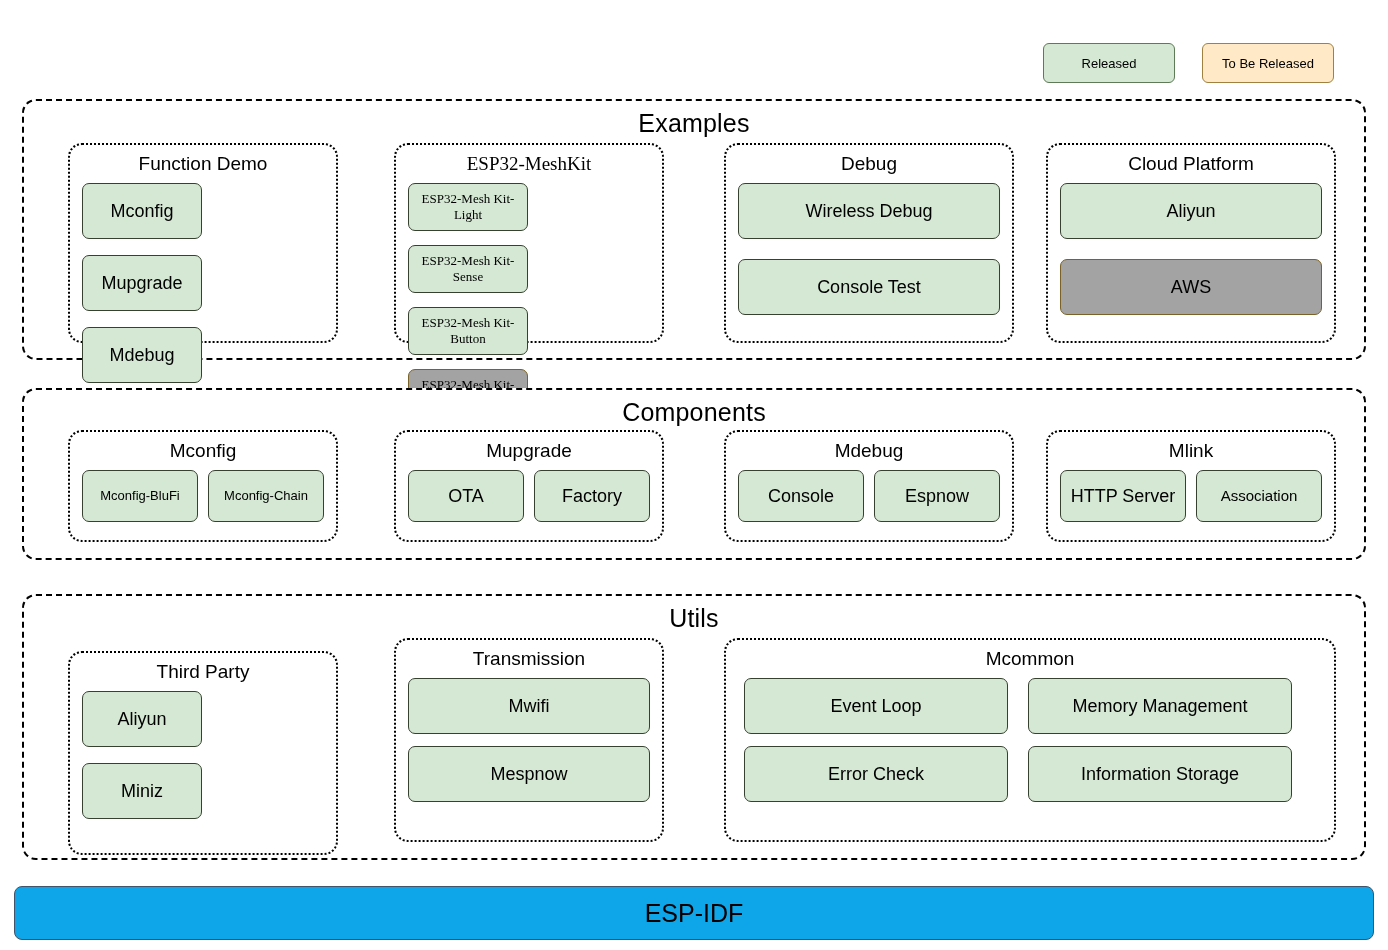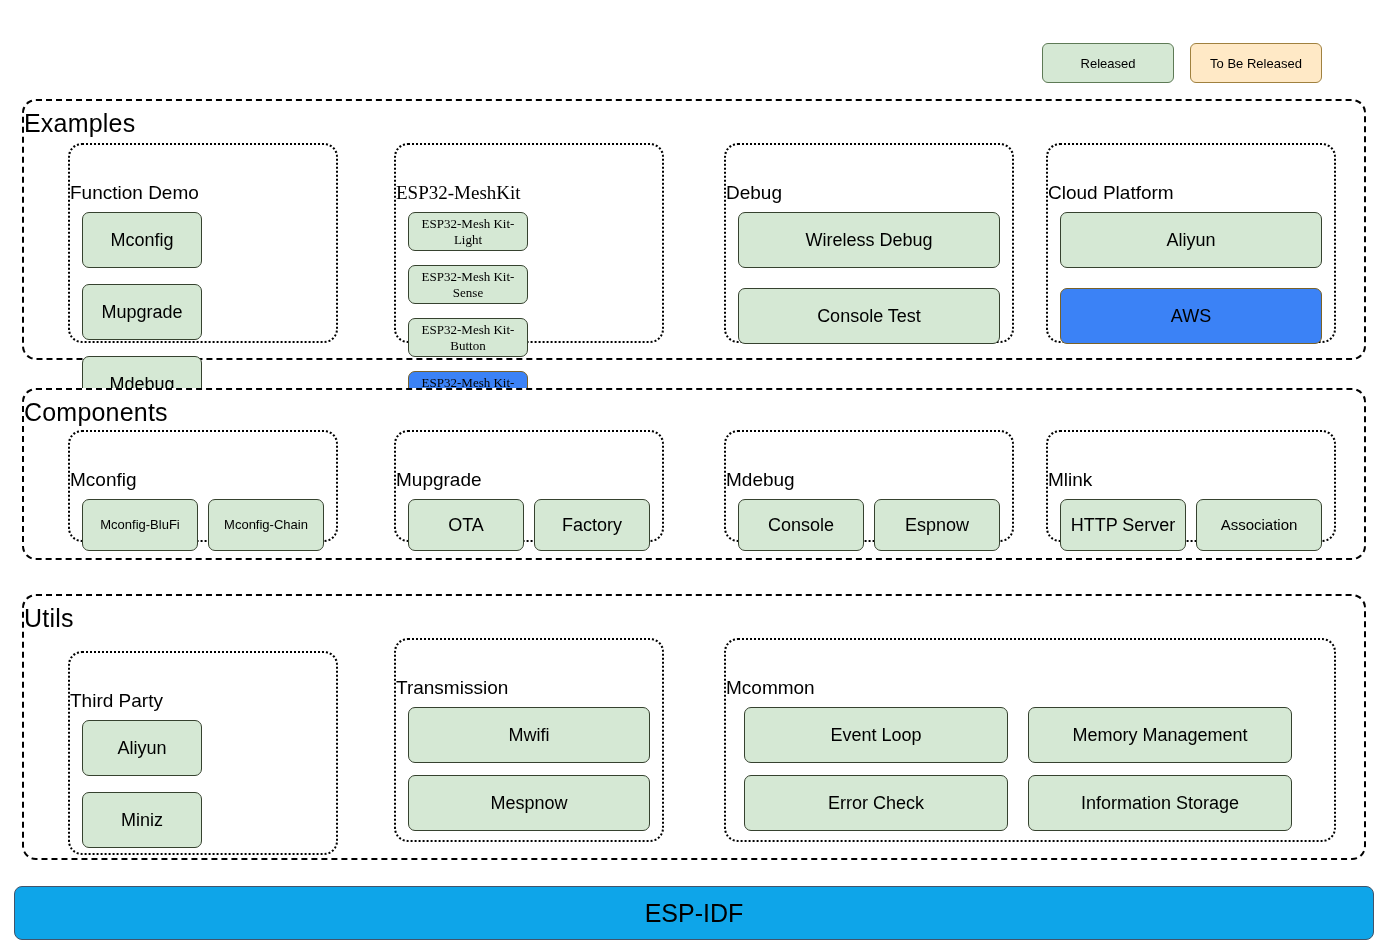--- a/index.html
+++ b/index.html
@@ -18,23 +18,23 @@
     position: relative;
     width: 1388px;
     height: 950px;
     box-sizing: border-box;
   }
 
   
   .legend {
     position: absolute;
     top: 43px;
-    right: 66px;
-    display: flex;
-    gap: 16px;
+    right: 54px;
+    display: flex;
+    gap: 27px;
   }
   .legend-chip {
     width: 132px;
     height: 40px;
     border: 1px solid #32452c;
     border-radius: 6px;
     display: flex;
     align-items: center;
     justify-content: center;
     font-size: 13px;
@@ -47,40 +47,41 @@
   .section {
     position: absolute;
     left: 22px;
     width: 1344px;
     border: 2px dashed #000000;
     border-radius: 14px;
     box-sizing: border-box;
     background: #ffffff;
   }
   .section-title {
+    text-align: center;
     font-size: 25px;
     line-height: 30px;
     padding-top: 7px;
     letter-spacing: .2px;
   }
   .sec-examples { top: 99px; height: 261px; }
   .sec-components { top: 388px; height: 172px; }
   .sec-utils { top: 594px; height: 266px; }
   .group {
     border: 2px dotted #000000;
     border-radius: 14px;
     box-sizing: border-box;
     background: #ffffff;
     position: absolute;
   }
   .group-title {
+    text-align: center;
     font-size: 19px;
     line-height: 22px;
     padding-top: 8px;
-    margin-top: 29px;
   }
   .group-body {
     display: flex;
     flex-wrap: wrap;
     padding: 8px 12px 12px 12px;
     gap: 12px 10px;
     box-sizing: border-box;
   }
 
   
@@ -90,21 +91,21 @@
     background: #d5e8d4;
     display: flex;
     align-items: center;
     justify-content: center;
     text-align: center;
     font-size: 18px;
     line-height: 21px;
     box-sizing: border-box;
     padding: 2px 4px;
   }
-  .box.yellow { background: #3b82f6; border-color: #7a6228; }
+  .box.yellow { background: #a3a3a3; border-color: #7a6228; }
   .box.small { font-size: 13px; line-height: 16px; }
   .box.mid { font-size: 15px; line-height: 18px; }
 
   
   #g-function-demo { left: 44px; top: 42px; width: 270px; height: 200px; }
   #g-meshkit      { left: 370px; top: 42px; width: 270px; height: 200px; font-family: Liberation Serif, serif; }
   #g-debug        { left: 700px; top: 42px; width: 290px; height: 200px; }
   #g-cloud        { left: 1022px; top: 42px; width: 290px; height: 200px; }
 
   
@@ -115,21 +116,21 @@
 
   
   #g-thirdparty   { left: 44px;  top: 55px; width: 270px; height: 204px; }
   #g-transmission { left: 370px; top: 42px; width: 270px; height: 204px; }
   #g-mcommon      { left: 700px; top: 42px; width: 612px; height: 204px; }
 
   
   #g-function-demo .box,
   #g-thirdparty .box { width: 120px; height: 56px; }
 
-  #g-meshkit .box { width: 120px; height: 39px; }
+  #g-meshkit .box { width: 120px; height: 48px; }
 
   #g-debug .box,
   #g-cloud .box,
   #g-transmission .box { width: 100%; height: 56px; }
 
   #g-mconfig .box,
   #g-mupgrade .box,
   #g-mdebug .box,
   #g-mlink .box { width: calc(50% - 5px); height: 52px; }
 

